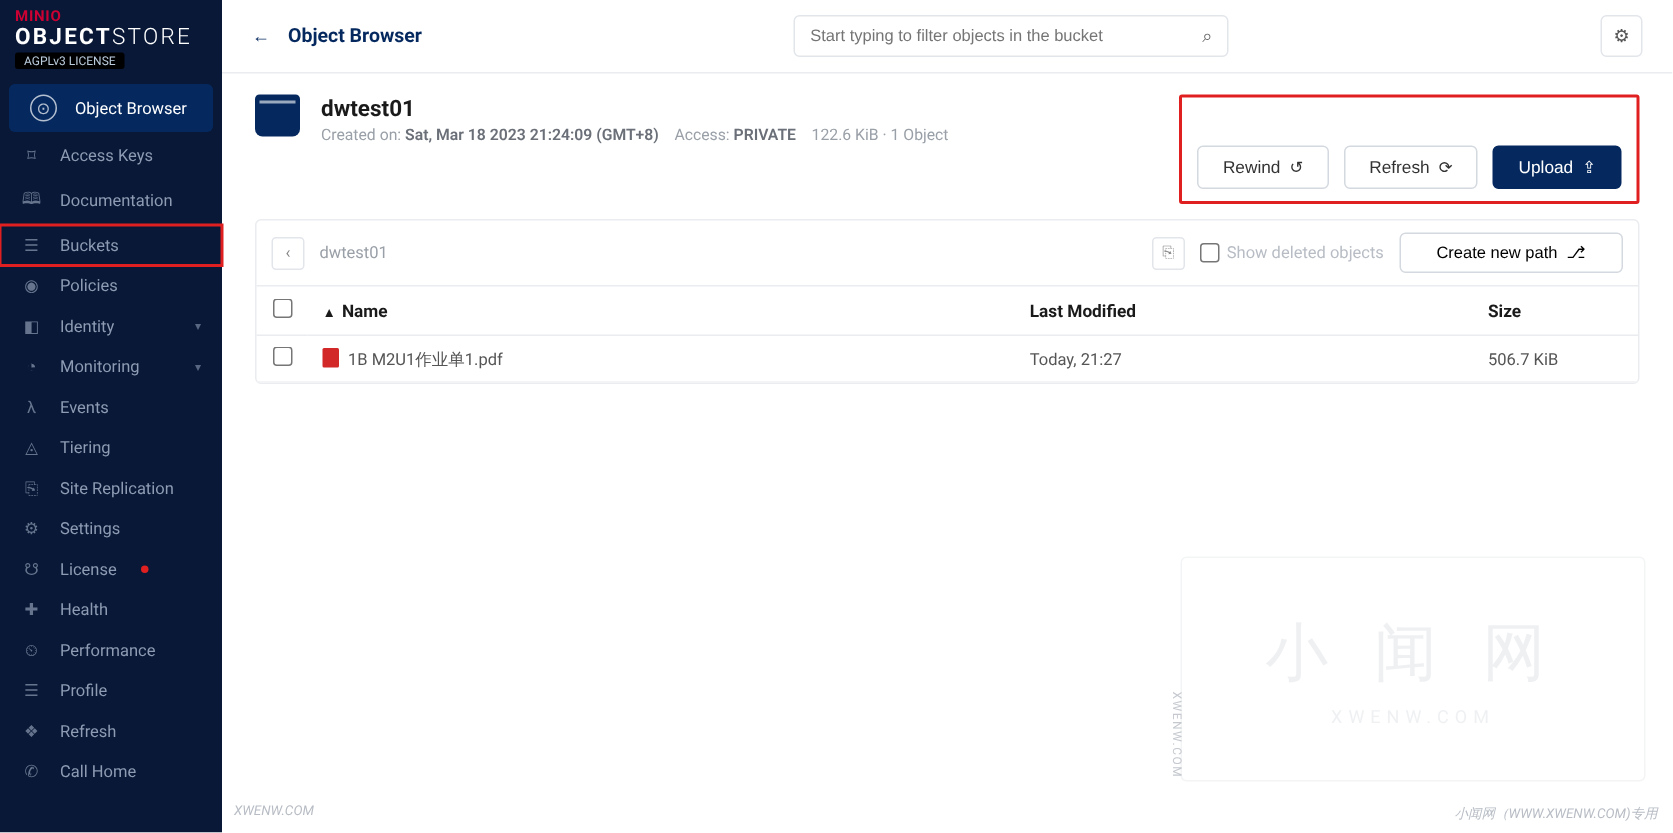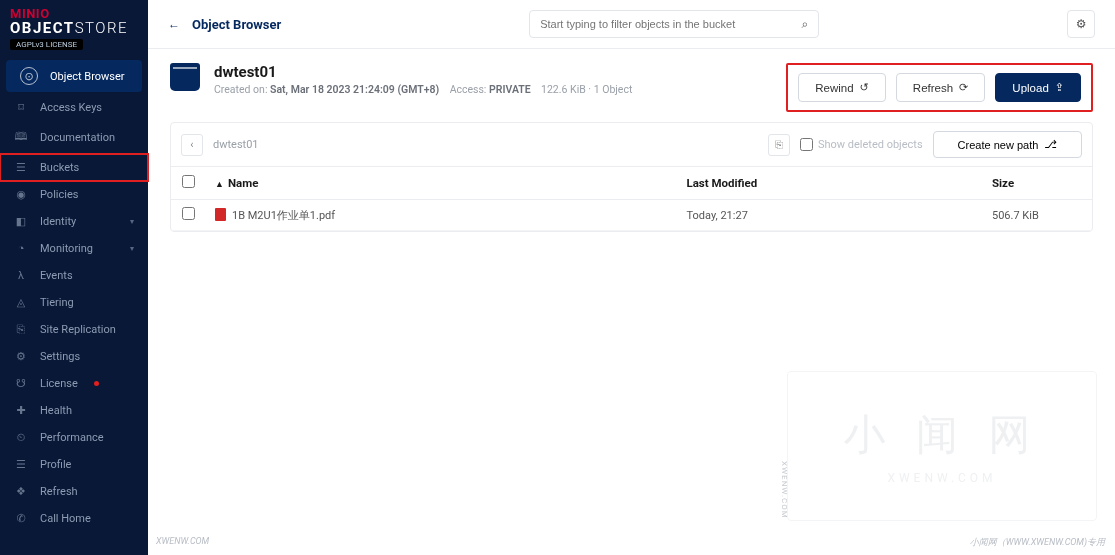--- a/index.html
+++ b/index.html
@@ -3,21 +3,21 @@
   <meta charset="utf-8">
   <style>
     * { margin: 0; padding: 0; box-sizing: border-box; }
     body { font-family: -apple-system, BlinkMacSystemFont, "Segoe UI", Roboto, sans-serif; font-size: 12px; color: #333; width: 1115px; height: 555px; overflow: hidden; background: #fff; }
     
     .app { display: flex; height: 100%; }
     
     
     .sidebar { width: 148px; background: #081836; color: #8e9bb3; display: flex; flex-direction: column; font-size: 11px; }
     .logo { padding: 6px 10px 4px; }
-    .logo-minio { color: #cc0033; font-size: 13px; font-weight: 700; letter-spacing: 0.5px; }
+    .logo-minio { color: #cc0033; font-size: 10px; font-weight: 700; letter-spacing: 0.5px; }
     .logo-text { color: #fff; font-size: 15px; font-weight: 300; letter-spacing: 1.5px; line-height: 1; }
     .logo-text b { font-weight: 700; text-align: center; }
     .logo-sub { background: #000000; color: #bcd; display: inline-block; font-size: 8px; padding: 1px 6px; margin-top: 3px; border-radius: 2px; }
     .nav { list-style: none; padding-top: 4px; }
     .nav-item { display: flex; align-items: center; gap: 12px; padding: 7px 14px; cursor: pointer; position: relative; }
     .nav-item.active { background: #05295f; border-radius: 4px; margin: 2px 6px; color: #fff; }
     .nav-item.active .nav-icon { color: #fff; border: 1.5px solid #fff; border-radius: 50%; width: 18px; height: 18px; display: inline-flex; align-items: center; justify-content: center; }
     .nav-item.highlighted { outline: 2px solid #e02020; outline-offset: -1px; }
     .nav-icon { width: 14px; display: inline-flex; justify-content: center; opacity: 0.7; font-size: 11px; }
     .nav-label {}
@@ -36,21 +36,21 @@
     .gear-btn { width: 28px; height: 28px; border: 1px solid #e2e5ea; border-radius: 4px; display: flex; align-items: center; justify-content: center; cursor: pointer; color: #555; }
     
     .bucket-header { display: flex; align-items: flex-start; padding: 14px 22px 10px; gap: 14px; position: relative; }
     .bucket-icon { width: 30px; height: 28px; background: #05295f; border-radius: 3px 3px 5px 5px; position: relative; }
     .bucket-icon::before { content: ""; position: absolute; top: 4px; left: 3px; right: 3px; height: 2px; background: #fff; opacity: 0.6; }
     .bucket-info h2 { font-size: 15px; font-weight: 700; color: #1a1a1a; }
     .bucket-meta { font-size: 10.5px; color: #9aa0a8; margin-top: 2px; }
     .bucket-meta .label { color: #9aa0a8; }
     .bucket-meta .val { color: #6a6f78; font-weight: 600; }
     .bucket-actions { margin-left: auto; display: flex; gap: 10px; border: 2px solid #e02020; padding: 8px 10px; border-radius: 2px; }
-    .btn { display: inline-flex; align-items: center; gap: 6px; border: 1px solid #d4d9e0; background: #fff; border-radius: 4px; padding: 7px 16px; font-size: 11.5px; cursor: pointer; color: #333; }
+    .btn { display: inline-flex; align-items: center; gap: 6px; border: 1px solid #d4d9e0; background: #fff; border-radius: 4px; padding: 7px 16px; font-size: 11.5px; cursor: pointer; color: #333; margin-top: 24px; }
     .btn-primary { background: #05295f; color: #fff; border-color: #05295f; }
     .btn-icon { font-size: 11px; }
     
     
     .table-wrap { margin: 0 22px; border: 1px solid #eaecef; border-radius: 4px; }
     .table-toolbar { display: flex; align-items: center; padding: 8px 10px; border-bottom: 1px solid #eaecef; gap: 10px; }
     .breadcrumb-back { width: 22px; height: 22px; border: 1px solid #e2e5ea; border-radius: 3px; display: flex; align-items: center; justify-content: center; cursor: pointer; color: #888; font-size: 11px; }
     .breadcrumb { color: #9aa0a8; font-size: 11px; }
     .toolbar-spacer { flex: 1; }
     .icon-btn { width: 22px; height: 22px; border: 1px solid #e2e5ea; border-radius: 3px; display: flex; align-items: center; justify-content: center; cursor: pointer; color: #888; font-size: 10px; }

